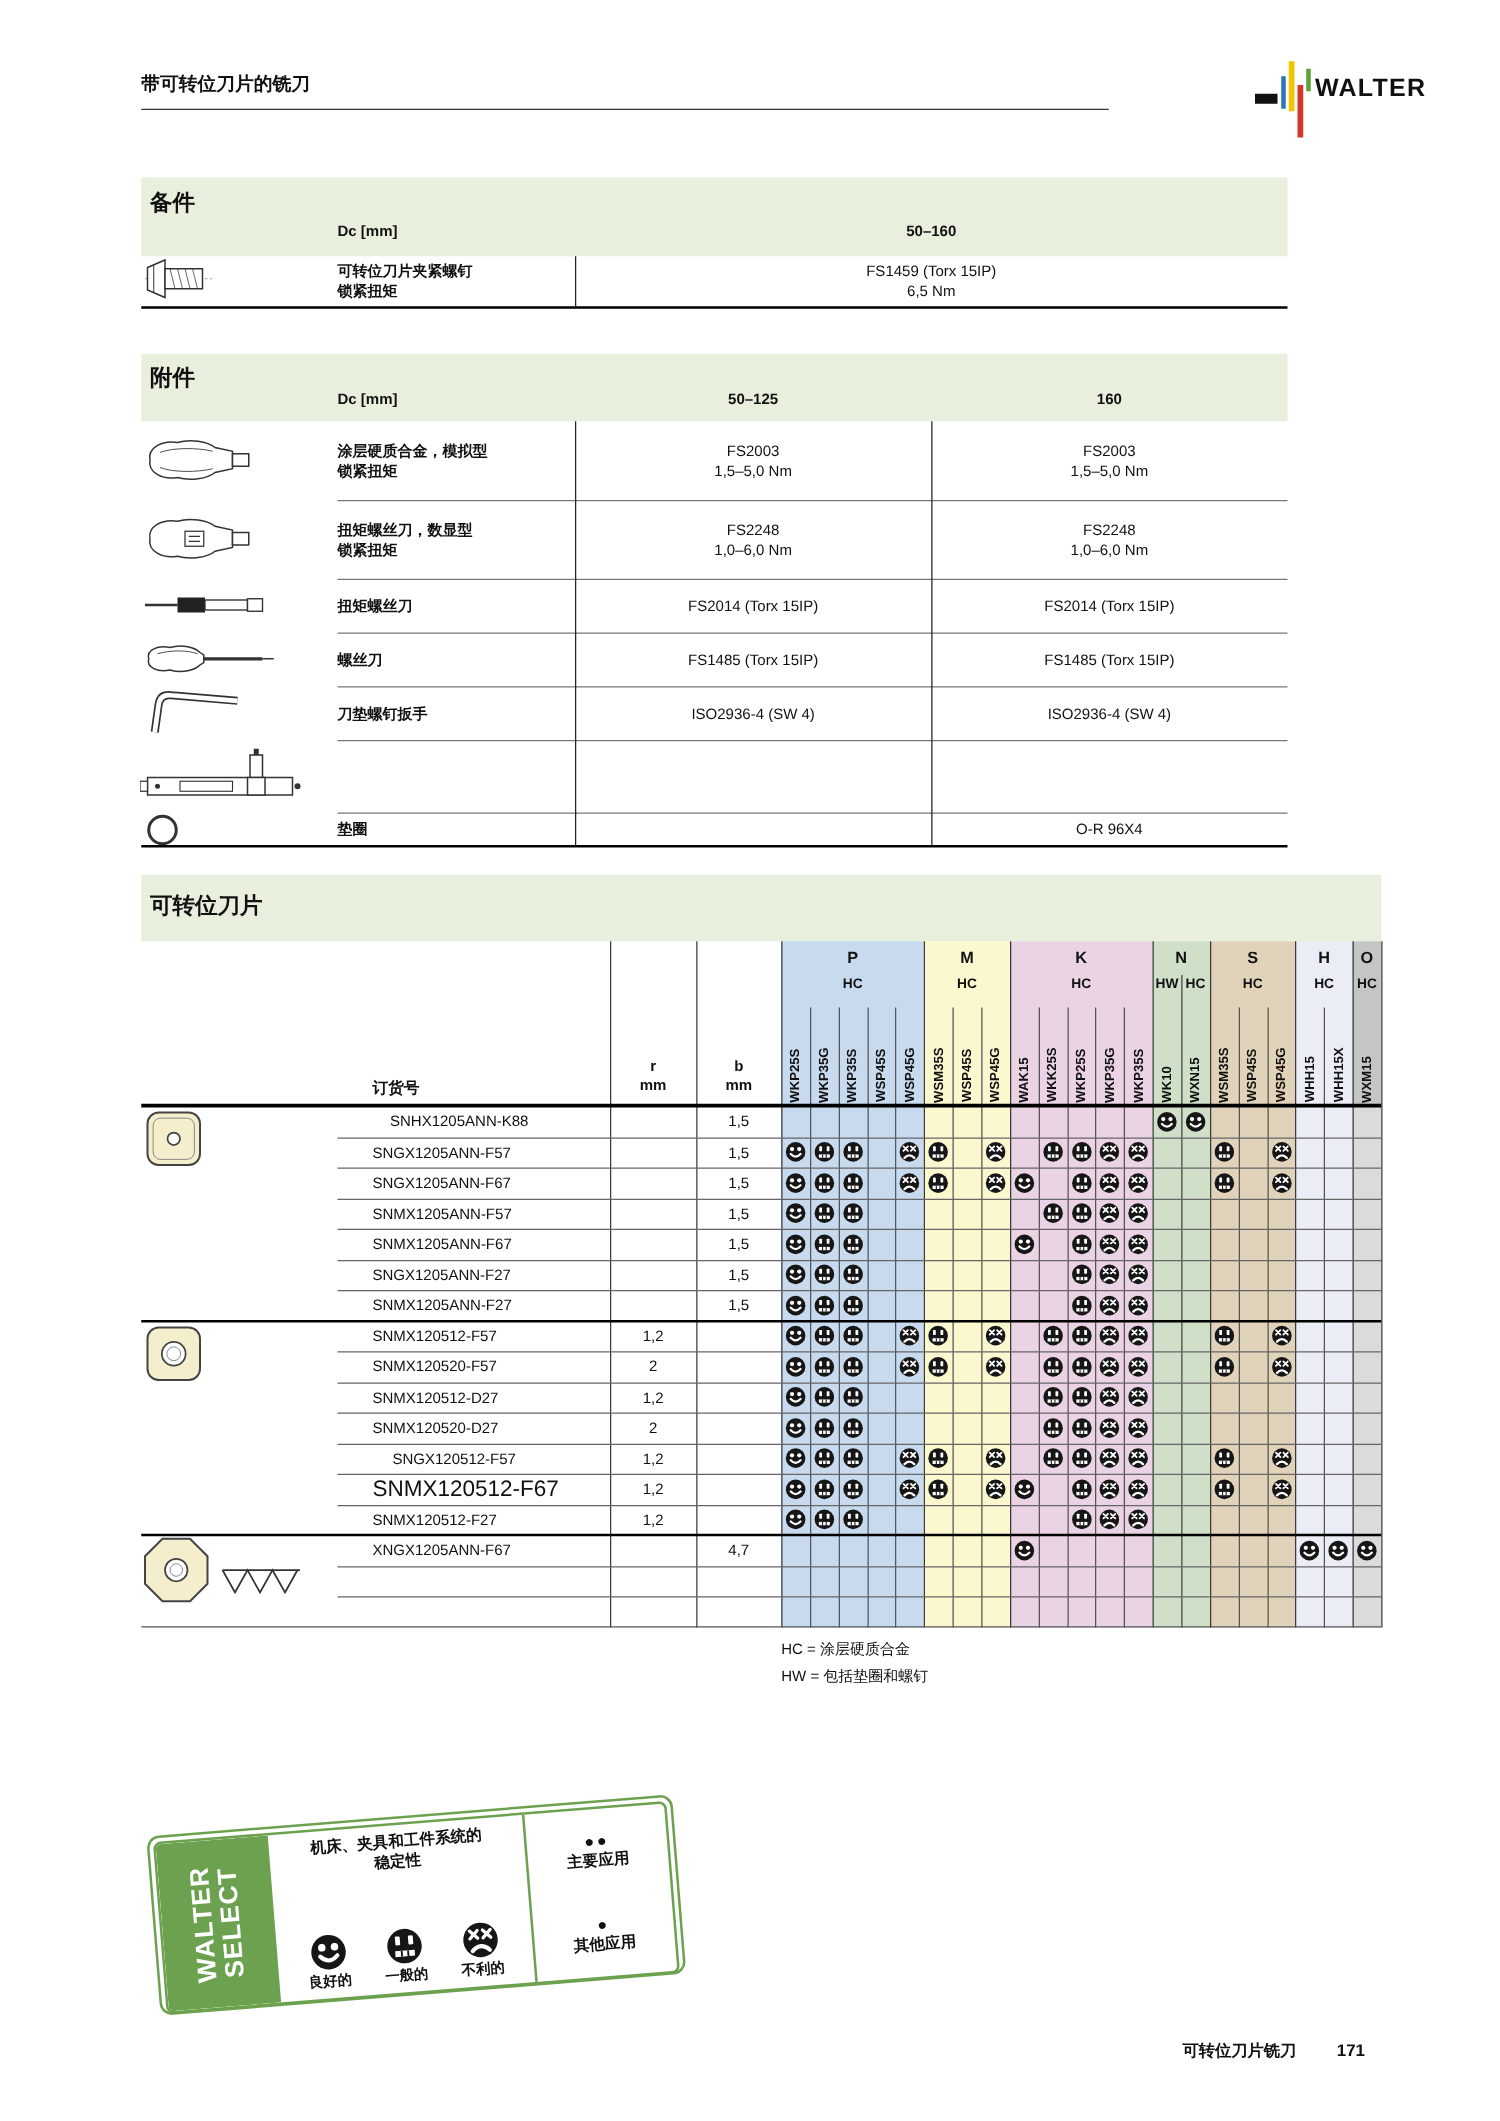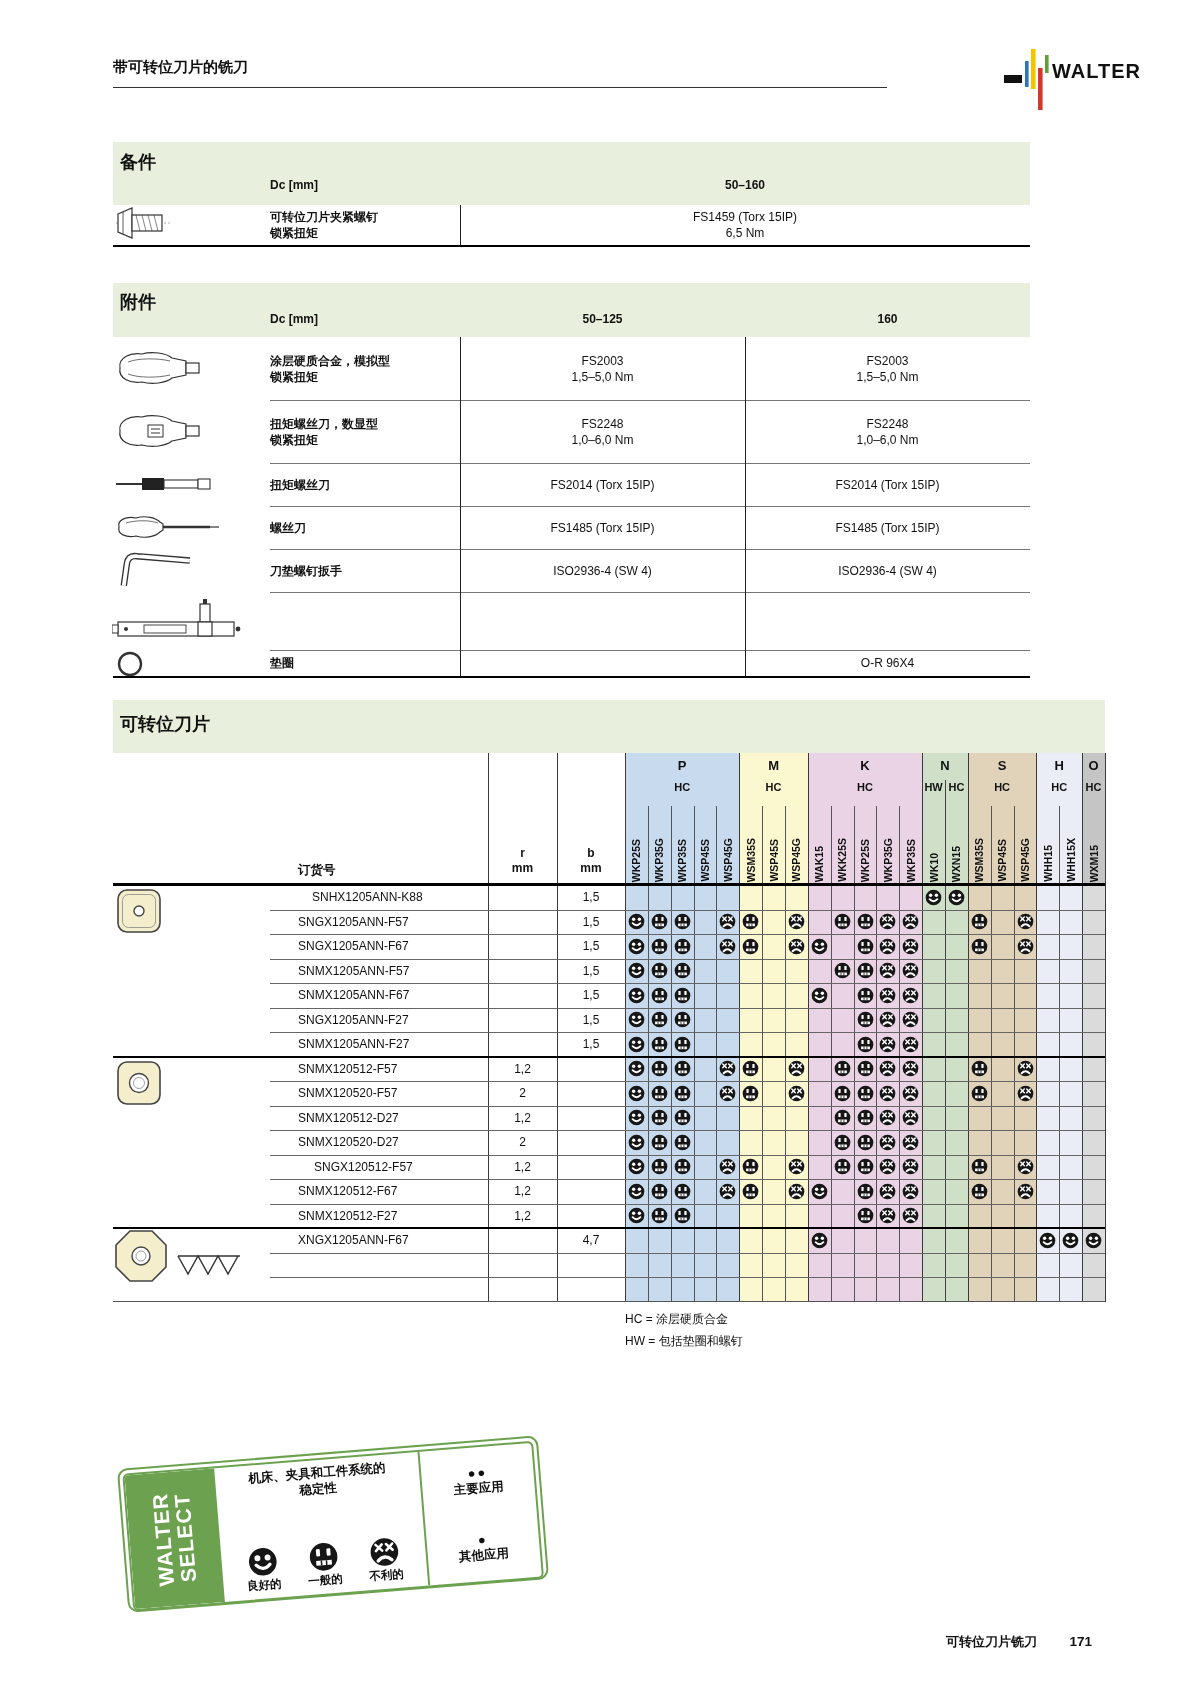--- a/index.html
+++ b/index.html
@@ -1280,21 +1280,21 @@
         </svg>
       </div>
       <div style="position: absolute; left: 1016.5px; top: 1158.25px; width: 17px; height: 17px;">
         <svg width="17" height="17" viewBox="0 0 20 20">
           <circle cx="10" cy="10" r="9.2" fill="#161616"></circle>
           <path d="M4.4 4.8 l4.2 4.2 M8.6 4.8 l-4.2 4.2" stroke="#fff" stroke-width="1.7" stroke-linecap="round"></path>
           <path d="M11.4 4.8 l4.2 4.2 M15.6 4.8 l-4.2 4.2" stroke="#fff" stroke-width="1.7" stroke-linecap="round"></path>
           <path d="M5.4 15.6 Q10 11 14.6 15.6" stroke="#fff" stroke-width="2.2" fill="none" stroke-linecap="round"></path>
         </svg>
       </div>
-      <div style="position: absolute; left: 298px; top: 1179px; height: 24.5px; line-height: 24.5px; font-size: 12px;">SNMX120512-F67</div>
+      <div style="position: absolute; left: 298px; top: 1179px; height: 24.5px; line-height: 24.5px; font-size: 18px;">SNMX120512-F67</div>
       <div style="position: absolute; left: 488px; top: 1179px; width: 69px; height: 24.5px; line-height: 24.5px; text-align: center; font-size: 12px;">1,2</div>
       <div style="position: absolute; left: 627.929px; top: 1182.75px; width: 17px; height: 17px;">
         <svg width="17" height="17" viewBox="0 0 20 20">
           <circle cx="10" cy="10" r="9.2" fill="#161616"></circle>
           <circle cx="6.6" cy="7.4" r="2" fill="#fff"></circle>
           <circle cx="13.4" cy="7.4" r="2" fill="#fff"></circle>
           <path d="M5.4 12 Q10 16.8 14.6 12" stroke="#fff" stroke-width="2.2" fill="none" stroke-linecap="round"></path>
         </svg>
       </div>
       <div style="position: absolute; left: 650.786px; top: 1182.75px; width: 17px; height: 17px;">

